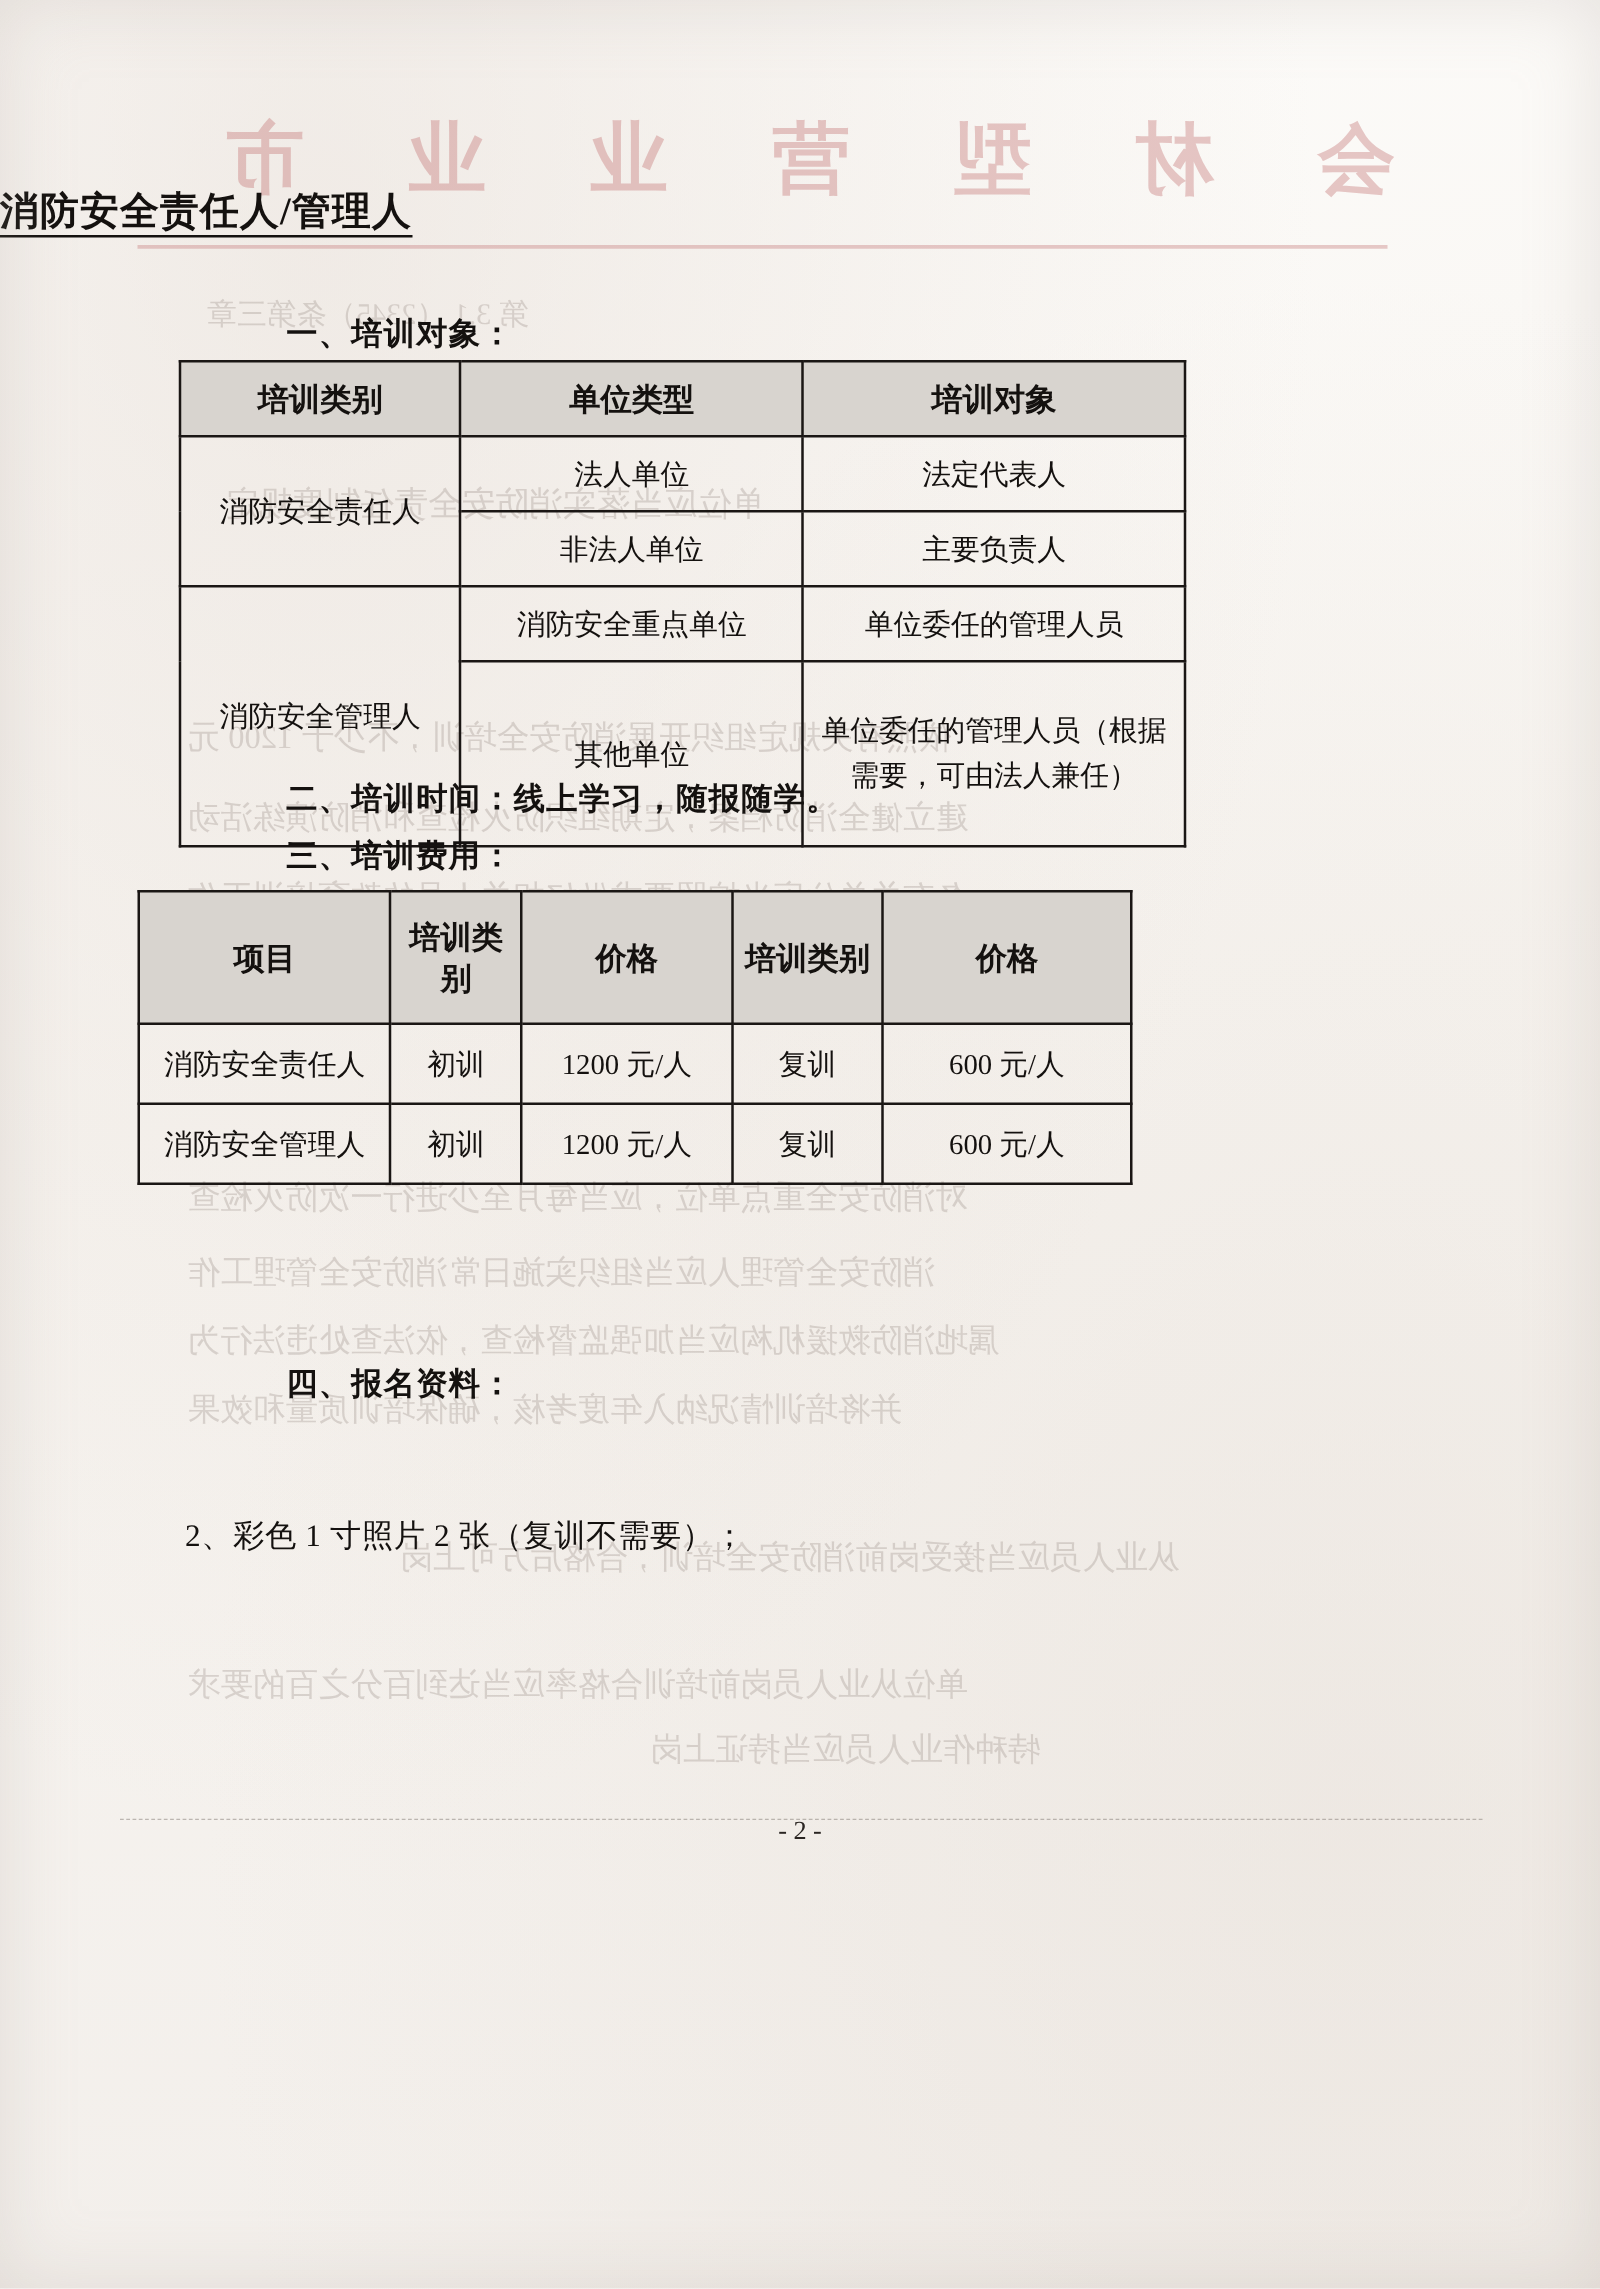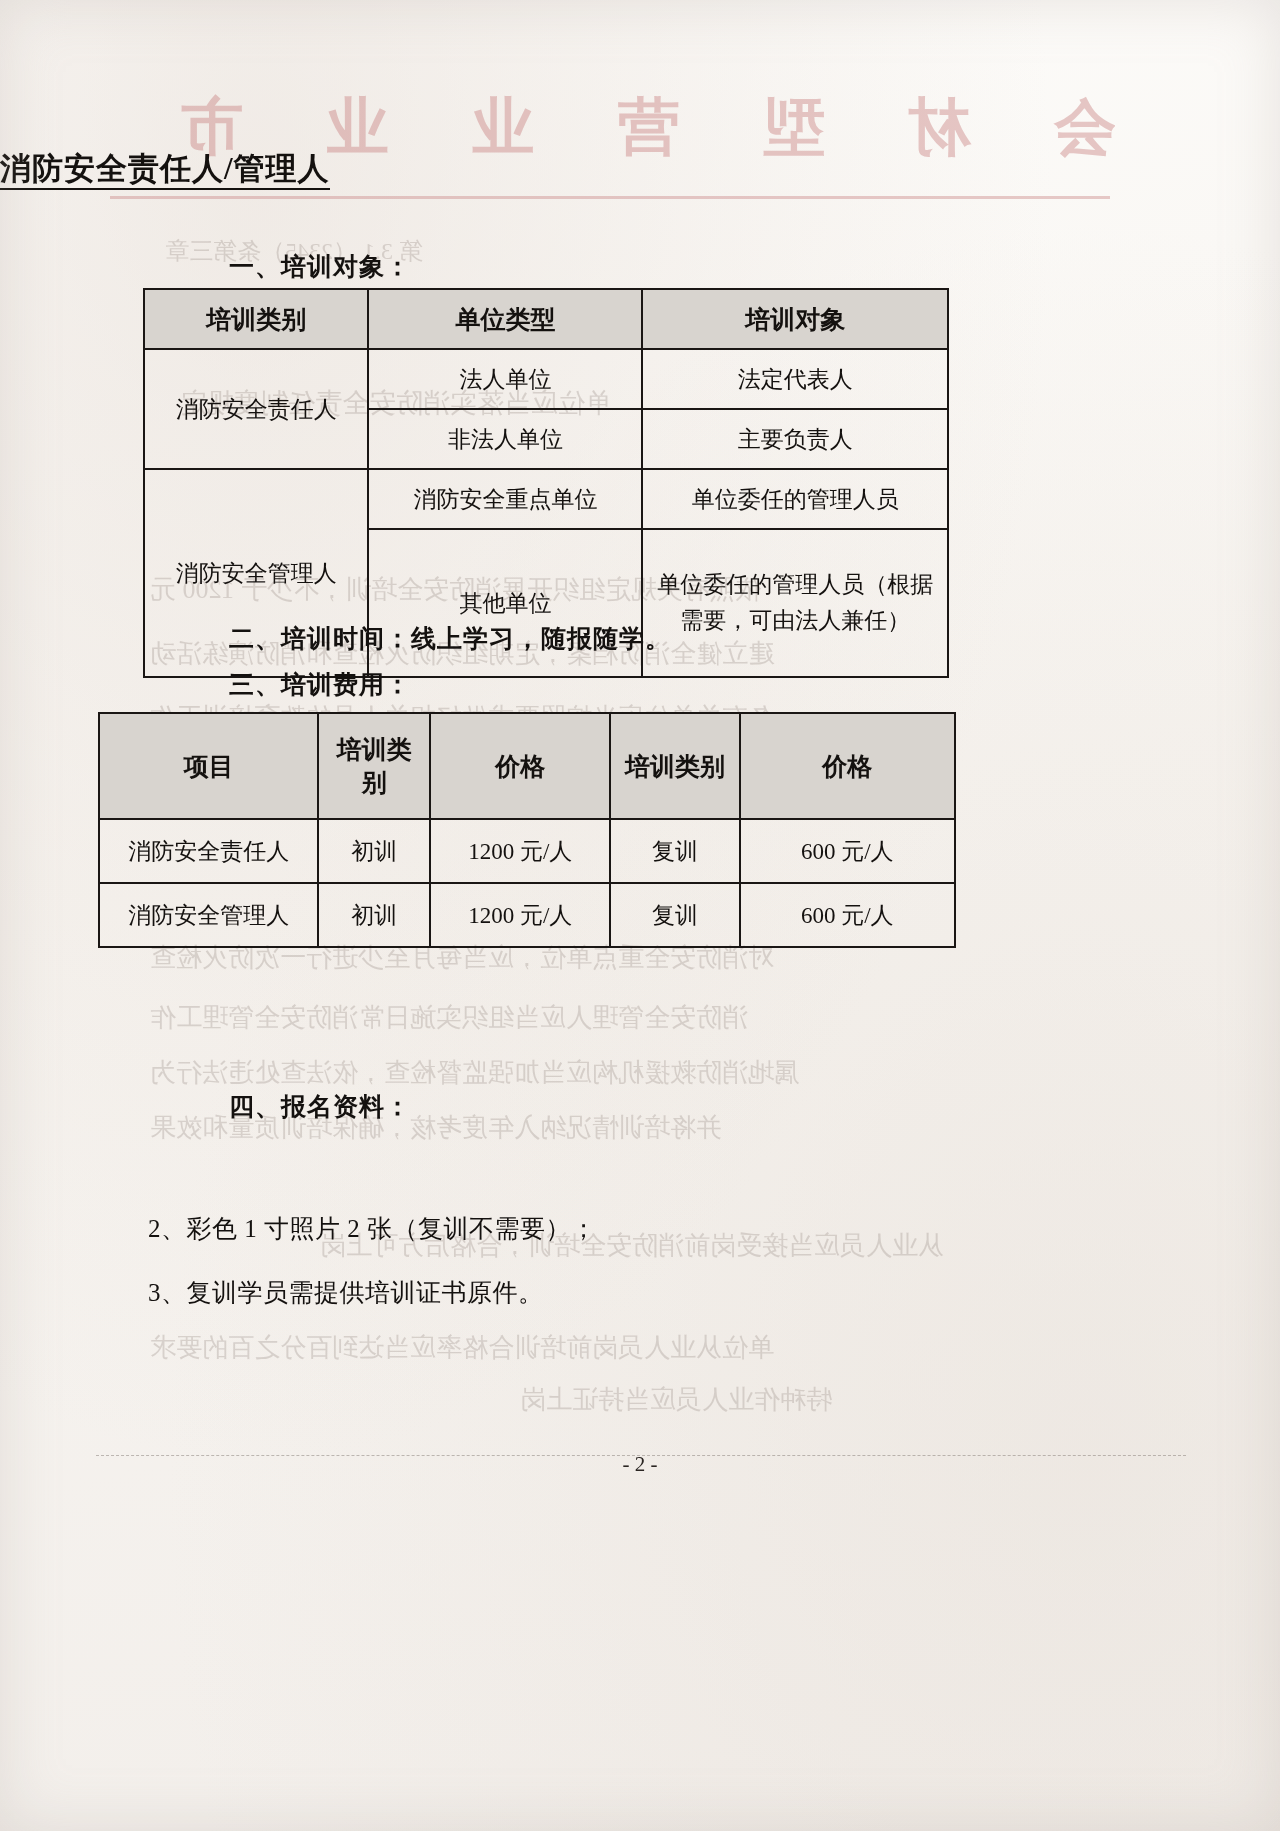--- a/index.html
+++ b/index.html
@@ -136,22 +136,22 @@
   #table-targets .col-c { width: 308px; }
   .cell-multiline {
     line-height: 1.55;
     padding: 8px 10px;
     text-align: center;
   }
 
   
   #table-fees {
     top: 712px;
-    left: 98px;
-    width: 858px;
+    left: 110px;
+    width: 796px;
     padding-left: 28px;
   }
   #table-fees thead td {
     background: #d8d4cf;
     font-weight: bold;
     font-size: 25px;
     height: 92px;
   }
   #table-fees tbody td {
     height: 50px;
@@ -282,20 +282,19 @@
           <td>1200 元/人</td>
           <td>复训</td>
           <td>600 元/人</td>
         </tr>
       </tbody>
     </table>
 
     <div class="sec-head sec4">四、报名资料：</div>
 
     <div class="list-item li2">2、彩色 1 寸照片 2 张（复训不需要）；</div>
-    <div class="list-item li3">3、复训学员需提供培训证书原件。</div>
 
     <div class="footer-rule"></div>
     <div class="page-number">- 2 -</div>
   </div>
 
   <div class="edge-shadow"></div>
 </div>
 
 </body></html>

